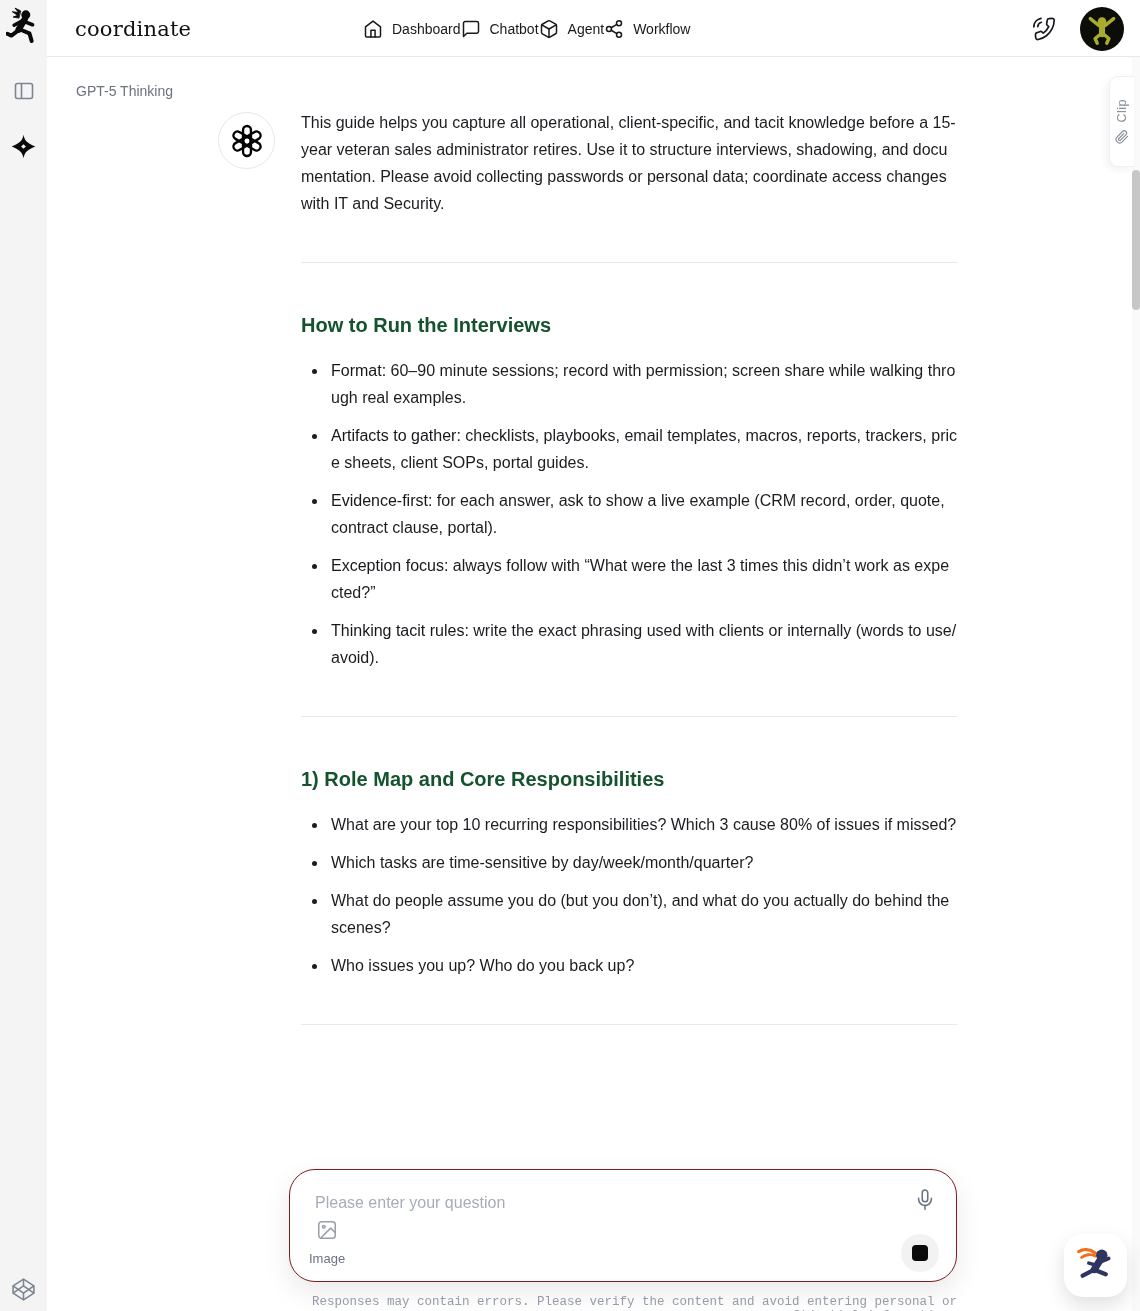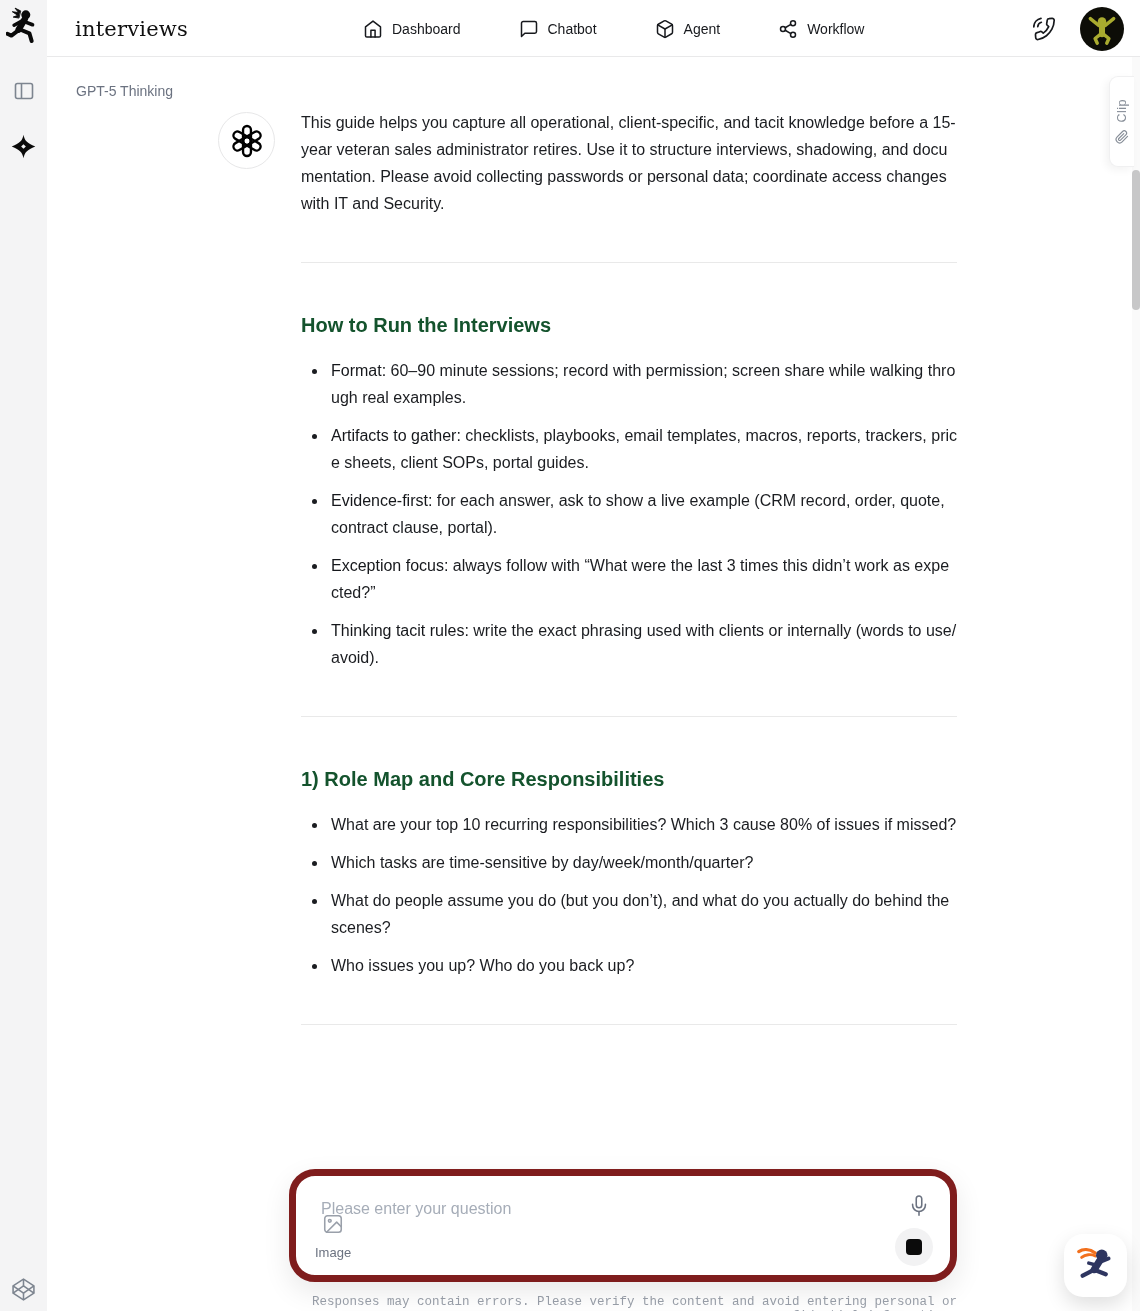--- a/index.html
+++ b/index.html
@@ -12,21 +12,21 @@
   .logo-btn { position:absolute; left:6px; top:7px; width:36px; height:40px; cursor:pointer; }
   .sb-icon { position:absolute; left:12px; width:24px; height:24px; cursor:pointer; }
   .sb-toggle { top:79px; left:12px; }
   .sb-sparkle { top:134px; left:11px; }
   .sb-code { top:1277px; left:11px; }
 
   
   .header { position:absolute; left:47px; top:0; width:1093px; height:57px; background:#fff; border-bottom:1px solid #e9e9ea; z-index:20; }
   .brand { position:absolute; left:28px; top:0; height:57px; display:flex; align-items:center;
            font-family:"DejaVu Serif","Liberation Serif",serif; font-size:21px; color:#101010; letter-spacing:.2px; }
-  .nav { position:absolute; left:316px; top:0; height:57px; display:flex; align-items:center; gap:58px; }
+  .nav { position:absolute; left:316px; top:0; height:57px; display:flex; align-items:center; }
   .nav-item { display:flex; align-items:center; gap:9px; cursor:pointer; }
   .nav-item span { font-size:14px; color:#17191d; }
   .hdr-right { position:absolute; right:16px; top:0; height:57px; display:flex; align-items:center; gap:23px; }
   .call-btn { width:24px; height:24px; cursor:pointer; }
   .avatar { width:44px; height:44px; border-radius:50%; background:#0d0d07; overflow:hidden; cursor:pointer; display:flex; align-items:center; justify-content:center; }
 
   
   .main { position:absolute; left:47px; top:64px; width:1093px; height:1254px; background:#fff; overflow:hidden; }
   .model-label { position:absolute; left:29px; top:19px; font-size:14px; color:#6b7280; }
   .msg-avatar { position:absolute; left:171px; top:48px; width:57px; height:57px; border-radius:50%;
@@ -35,21 +35,21 @@
   .msg p { font-size:16px; line-height:27px; color:#1b1d21; }
   .msg p + p { margin-top:18px; }
   .divider { border:none; border-top:1px solid #e9e9e9; margin-top:45px; }
   .msg h2 { font-size:20px; line-height:25px; font-weight:700; color:#14532d; margin-top:50px; }
   .msg ul { margin:19px 0 0; padding-left:27px; list-style:disc; }
   .msg li { font-size:16px; line-height:27px; color:#1b1d21; margin:11px 0; padding-left:3px; }
   .msg li strong { font-weight:400; color:#15171b; }
 
   
   .composer { position:absolute; left:242px; top:1105px; width:668px; height:113px; background:#fff;
-              border:7px solid #7f1d1d; border-radius:26px; box-shadow:0 10px 28px rgba(0,0,0,.09); z-index:15; }
+              border:1px solid #7f1d1d; border-radius:26px; box-shadow:0 10px 28px rgba(0,0,0,.09); z-index:15; }
   .composer-input { position:absolute; left:25px; top:20px; width:560px; height:26px; border:none; outline:none;
                     font-family:"Liberation Sans",sans-serif; font-size:16px; color:#1b1d21; background:transparent; }
   .composer-input::placeholder { color:#a6adb8; }
   .mic-btn { position:absolute; right:20px; top:17px; width:22px; height:26px; cursor:pointer; }
   .image-chip { position:absolute; left:19px; bottom:15px; display:flex; align-items:center; gap:10px; cursor:pointer;flex-direction:column; }
   .image-chip span { font-size:13px; color:#6b7280; }
   .stop-btn { position:absolute; right:17px; bottom:9px; width:38px; height:38px; border-radius:50%; background:#f2f2f3;
               display:flex; align-items:center; justify-content:center; cursor:pointer; }
   .stop-square { width:16px; height:16px; border-radius:4px; background:#0b0b0b; }
   .disclaimer { position:absolute; left:242px; top:1231px; width:668px; text-align:right; font-size:12.5px; color:#9aa0aa;font-family:Liberation Mono, monospace; }
@@ -98,21 +98,21 @@
       <polygon points="12 2 22 8.5 22 15.5 12 22 2 15.5 2 8.5 12 2"></polygon>
       <line x1="12" y1="22" x2="12" y2="15.5"></line>
       <polyline points="22 8.5 12 15.5 2 8.5"></polyline>
       <polyline points="2 15.5 12 8.5 22 15.5"></polyline>
       <line x1="12" y1="2" x2="12" y2="8.5"></line>
     </svg>
   </div>
 </div>
 
 <div class="header">
-  <div class="brand">interviews</div>
+  <div class="brand">coordinate</div>
 
   <div class="nav">
     <div class="nav-item">
       <svg width="20" height="20" viewBox="0 0 24 24" fill="none" stroke="#17191d" stroke-width="1.8" stroke-linecap="round" stroke-linejoin="round">
         <path d="M3 9.5 L12 2.5 L21 9.5 V20 a1.6 1.6 0 0 1 -1.6 1.6 H4.6 A1.6 1.6 0 0 1 3 20 Z"></path>
         <path d="M9.5 21.5 V13.5 H14.5 V21.5"></path>
       </svg>
       <span>Dashboard</span>
     </div>
     <div class="nav-item">

